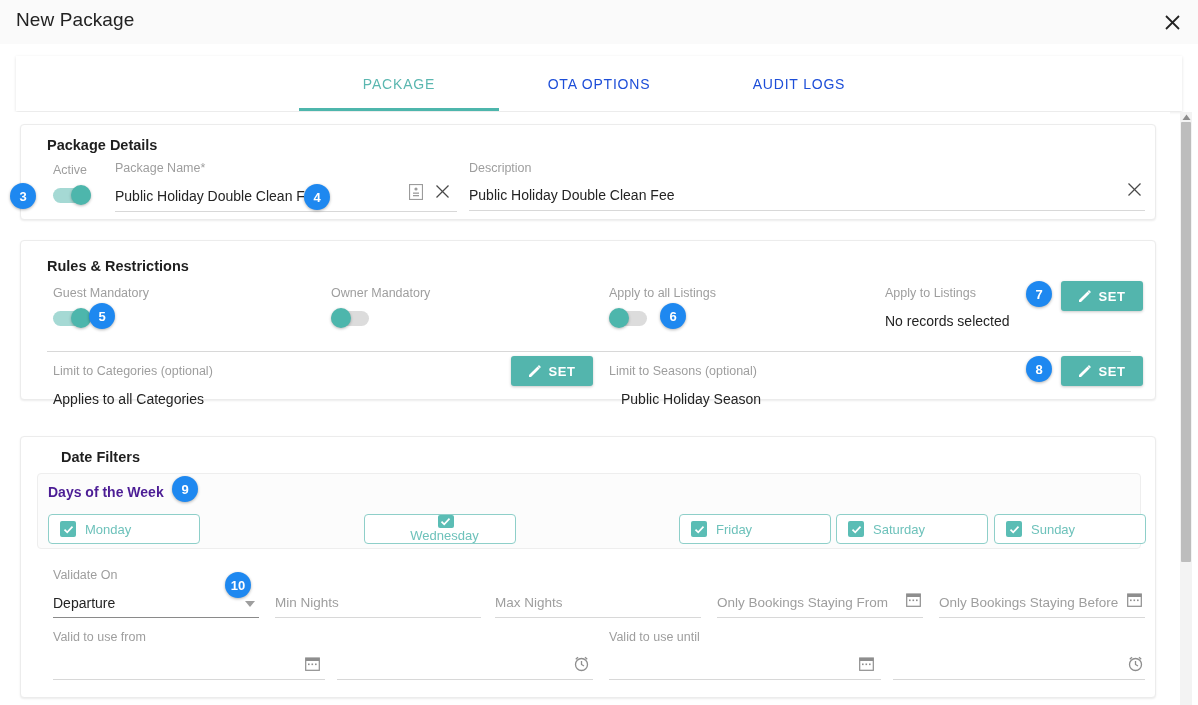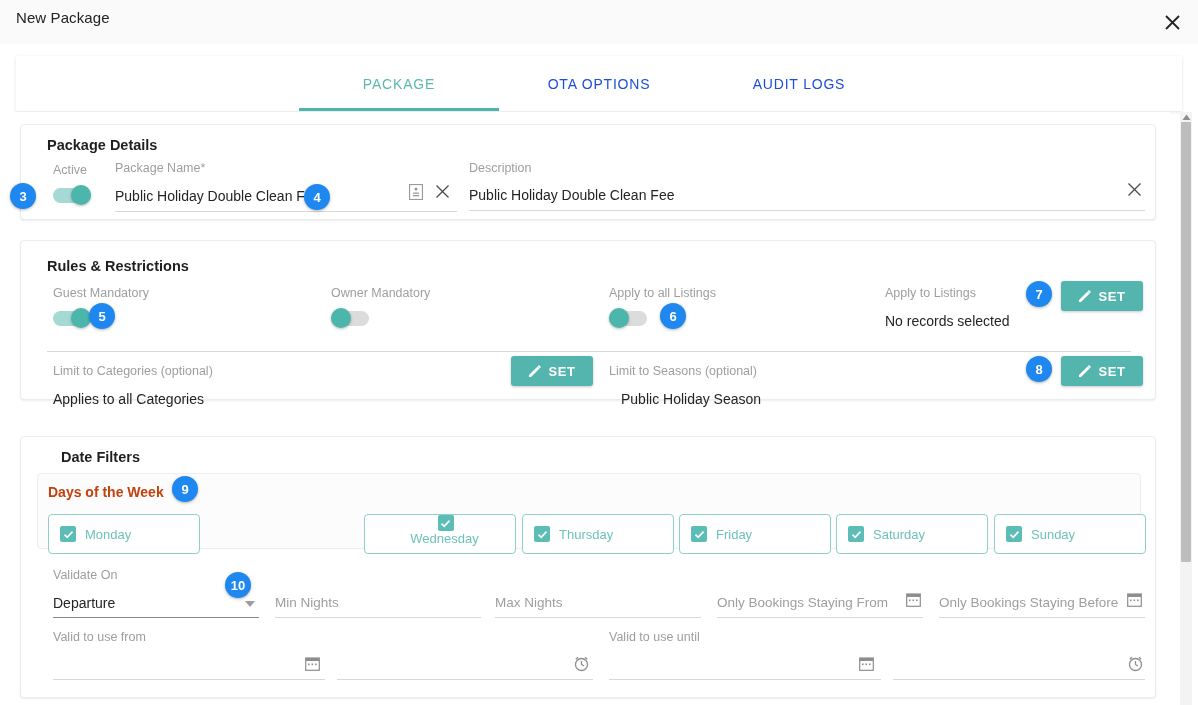--- a/index.html
+++ b/index.html
@@ -12,21 +12,21 @@
   }
   .app { position: relative; width: 1198px; height: 705px; background:#fff; }
 
   
   .titlebar {
     position:absolute; left:0; top:0; width:1198px; height:44px;
     background:#fafafa;
   }
   .dialog-title {
     position:absolute; left:16px; top:9px;
-    font-size:15px; color:#222; letter-spacing:.1px;
+    font-size:19px; color:#222; letter-spacing:.1px;
   }
   .close-btn {
     position:absolute; right:12px; top:8px;
     width:28px; height:28px; cursor:pointer;
     display:flex; align-items:center; justify-content:center;
   }
   .close-btn svg { display:block; }
 
   
   .tabs-wrap {
@@ -114,24 +114,24 @@
   }
   .setbtn svg { display:block; }
 
   
   .dow-panel {
     position:absolute; left:16px; top:36px; width:1104px; height:76px;
     background:#fcfcfc; border:1px solid #eee; border-radius:4px;
   }
   .dow-title {
     position:absolute; left:10px; top:10px;
-    font-size:14px; font-weight:bold; color:#c2410c;
+    font-size:14px; font-weight:bold; color:#4c1d95;
   }
   .daychip {
-    position:absolute; top:40px; height:40px; width:152px;
+    position:absolute; top:40px; height:30px; width:152px;
     border:1px solid #8ecfc9; border-radius:4px; background:#fff;
     display:flex; align-items:center; cursor:pointer;
   }
   .daychip .cb {
     width:16px; height:16px; margin-left:11px; border-radius:2px;
     background:#5bbdb5; display:flex; align-items:center; justify-content:center;
   }
   .daychip .cb svg { display:block; }
   .daychip .dlabel {
     margin-left:9px; font-size:13px; color:#6ec2bb;
@@ -300,28 +300,20 @@
           </span>
           <span class="dlabel">Monday</span>
         </div>
         <div class="daychip" style="left:326px;flex-direction:column;">
           <span class="cb">
             <svg width="11" height="11" viewBox="0 0 11 11">
                 <path d="M1.5 5.6 L4.2 8.3 L9.5 2.6" stroke="#fff" stroke-width="1.7" fill="none"></path>
               </svg>
           </span>
           <span class="dlabel">Wednesday</span>
-        </div>
-        <div class="daychip" style="left:484px;">
-          <span class="cb">
-            <svg width="11" height="11" viewBox="0 0 11 11">
-                <path d="M1.5 5.6 L4.2 8.3 L9.5 2.6" stroke="#fff" stroke-width="1.7" fill="none"></path>
-              </svg>
-          </span>
-          <span class="dlabel">Thursday</span>
         </div>
         <div class="daychip" style="left:641px;">
           <span class="cb">
             <svg width="11" height="11" viewBox="0 0 11 11">
                 <path d="M1.5 5.6 L4.2 8.3 L9.5 2.6" stroke="#fff" stroke-width="1.7" fill="none"></path>
               </svg>
           </span>
           <span class="dlabel">Friday</span>
         </div>
         <div class="daychip" style="left:798px;">

